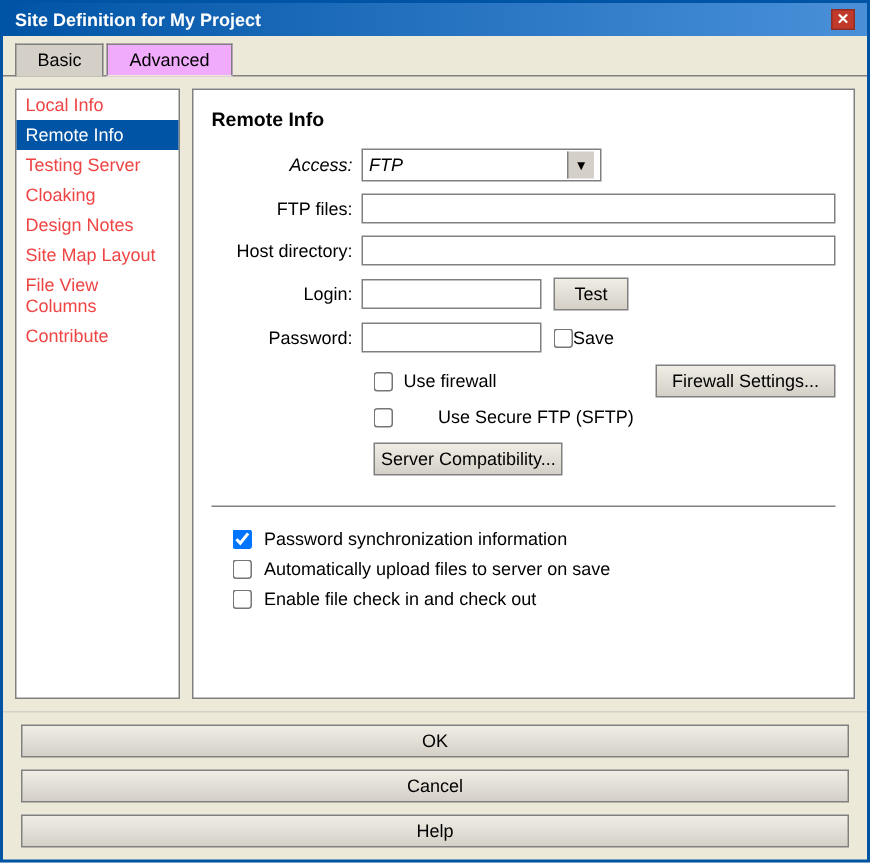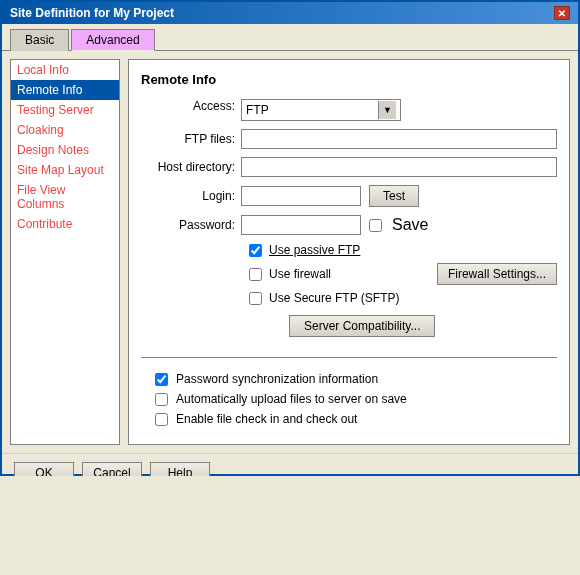--- a/index.html
+++ b/index.html
@@ -4,21 +4,21 @@
   <style>
     * { box-sizing: border-box; margin: 0; padding: 0; }
     body {
       font-family: 'Segoe UI', Tahoma, sans-serif;
       font-size: 12px;
       background: #ece9d8;
     }
 
     .window {
       width: 580px;
-      height: 476px;
+      height: 575px;
       border: 2px solid #0054a6;
       background: #ece9d8;
       display: flex;
       flex-direction: column;
       position: relative;
     }
 
     .title-bar {
       background: linear-gradient(to right, #0054a6, #4a90d9);
       color: white;
@@ -211,61 +211,64 @@
     .check-row input[type="checkbox"] {
       margin-right: 4px;
     }
 
     .check-row-label {
       font-size: 12px;
     }
 
     .footer {
       display: flex;
+      justify-content: flex-end;
       padding: 8px 12px;
       gap: 8px;
       border-top: 1px solid #d4d0c8;
+      flex-direction: column;
     }
 
     .login-row {
       display: flex;
       align-items: center;
       margin-bottom: 8px;
     }
 
     .login-input {
       width: 120px;
       height: 20px;
       border: 1px solid #808080;
       background: white;
       font-size: 12px;
       padding: 2px 4px;
     }
 
     .server-compat-btn {
-      padding: 3px 14px;
+      padding: 3px 4px;
       border: 1px solid #808080;
       background: linear-gradient(to bottom, #f0ede4, #d4d0c8);
       font-size: 12px;
       cursor: pointer;
-      margin-left: 40px;
     }
 
     .firewall-btn {
       padding: 3px 10px;
       border: 1px solid #808080;
       background: linear-gradient(to bottom, #f0ede4, #d4d0c8);
       font-size: 12px;
       cursor: pointer;
       white-space: nowrap;
     }
 
     .access-row {
       display: flex;
+      align-items: center;
       margin-bottom: 8px;
+      font-style: italic;
     }
   </style>
 </head>
 <body>
 
 <div class="window">
 
   <div class="title-bar">
     <span>Site Definition for My Project</span>
     <div class="title-bar-close">✕</div>
@@ -315,40 +318,34 @@
         <input class="login-input" type="text" value="" style="">
         <div style="width:8px;"></div>
         <button class="btn">Test</button>
       </div>
 
       <div class="login-row">
         <div class="form-label">Password:</div>
         <input class="login-input" type="password" value="" style="">
         <div style="width:8px;"></div>
         <input type="checkbox" style="">
-        <span style="font-size:16px;margin-left:10px;">Save</span>
-      </div>
-
-      <div class="checkbox-row">
-        <div style="flex:1;display:flex;align-items:center;">
-          <input type="checkbox" checked="" style="">
-          <span class="checkbox-label" style="margin-left:3px;text-decoration:underline;">Use passive FTP</span>
-        </div>
-      </div>
+        <span style="font-size:12px;margin-left:0;">Save</span>
+      </div>
+
 
       <div class="checkbox-row" style="justify-content:space-between;padding-right:0;">
         <div style="display:flex;align-items:center;">
           <input type="checkbox" style="">
           <span class="checkbox-label" style="margin-left:3px;">Use firewall</span>
         </div>
         <button class="firewall-btn">Firewall Settings...</button>
       </div>
 
       <div class="checkbox-row">
-        <div style="flex:1;display:flex;align-items:center;">
+        <div style="flex:1;display:flex;align-items:center;gap:23px;">
           <input type="checkbox" style="">
           <span class="checkbox-label" style="margin-left:3px;">Use Secure FTP (SFTP)</span>
         </div>
       </div>
 
       <div style="padding-left:108px;margin-bottom:10px;margin-top:4px;">
         <button class="server-compat-btn">Server Compatibility...</button>
       </div>
 
       <hr class="separator">

